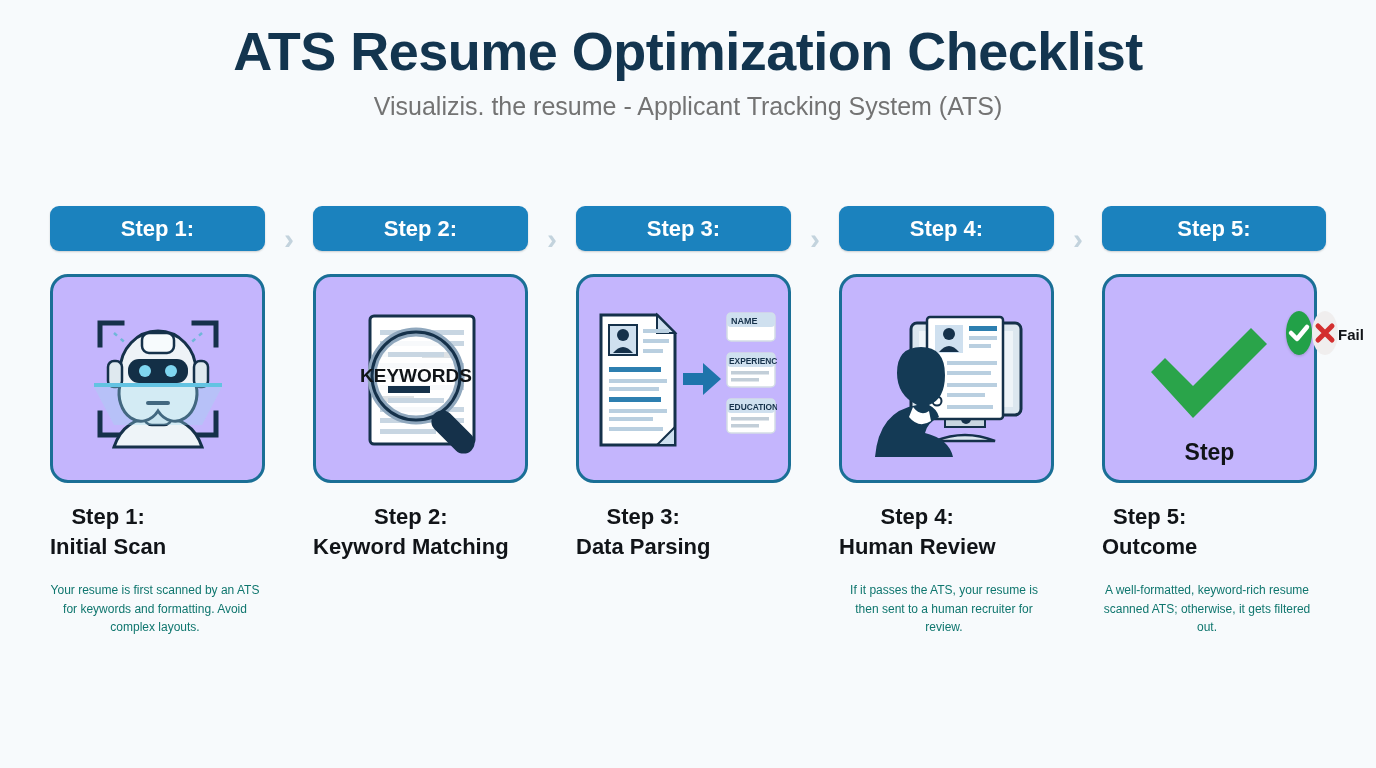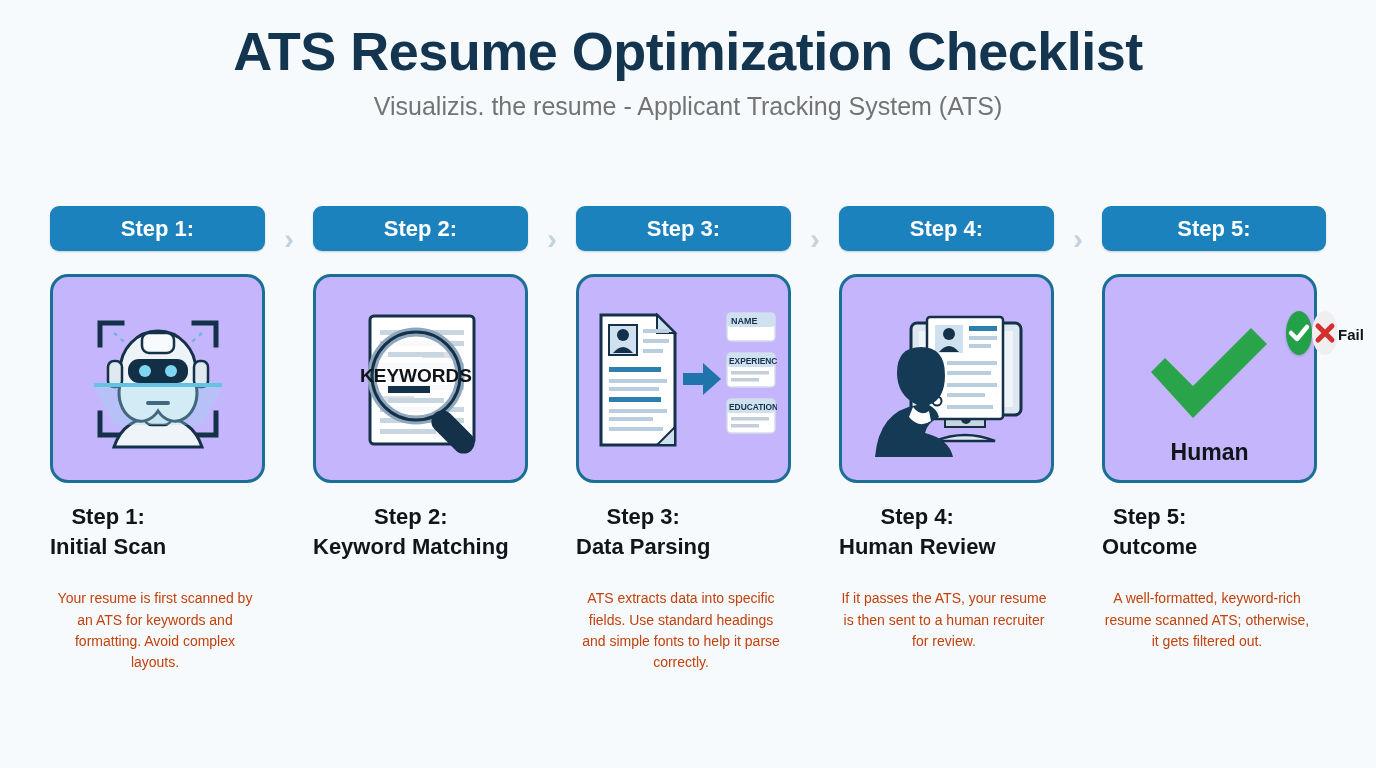--- a/index.html
+++ b/index.html
@@ -105,25 +105,25 @@
   .cap-title {
     margin-top: 19px;
     font-size: 22px;
     font-weight: 700;
     line-height: 1.35;
     text-align: center;
     color: #111418;
     white-space: pre-line;
   }
   .cap-body {
-    margin-top: 27px;
-    font-size: 14px;
+    margin-top: 20px;
+    font-size: 12px;
     line-height: 1.52;
     text-align: center;
-    color: #c2410c;
+    color: #0f766e;
     width: 210px;
   }
   .cap-body b { font-weight: 700; }
 
   
   .badges {
     position: absolute;
     right: -26px;
     top: 34px;
     width: 54px;
@@ -315,23 +315,20 @@
             <rect x="136" y="100" width="48" height="14" rx="4" fill="#cfe0ef"></rect>
             <text x="138" y="111" font-family="Liberation Sans, sans-serif" font-size="8.4" font-weight="700" fill="#15314a">EDUCATION</text>
             <rect x="140" y="118" width="38" height="3.5" fill="#c2ced8"></rect>
             <rect x="140" y="125" width="28" height="3.5" fill="#c2ced8"></rect>
           </g>
         </svg>
       </span>
     </div>
     <div class="cap-title">Step 3:
 Data Parsing</div>
-    <div class="cap-body">
-      <span>ATS extracts data into specific fields. Use standard headings and simple fonts to help it parse correctly.</span>
-    </div>
   </div>
 
   <div class="sep">›</div>
 
   <div class="step-col">
     <div class="pill">Step 4:</div>
     <div class="card">
       <span>
         <svg width="180" height="168" viewBox="0 0 180 168">
 
@@ -380,21 +377,21 @@
   <div class="sep">›</div>
 
   <div class="step-col last">
     <div class="pill">Step 5:</div>
     <div class="card">
       <span>
         <svg width="150" height="120" viewBox="0 0 150 120" style="margin-bottom:18px">
           <path d="M16 62 L30 48 L58 76 L116 18 L132 34 L58 108 Z" fill="#2aa44a"></path>
         </svg>
       </span>
-      <div class="pass-word">Human</div>
+      <div class="pass-word">Step</div>
 
       <div class="badges">
         <div class="badge pass">
           <svg width="26" height="26" viewBox="0 0 26 26">
             <path d="M5 13 L11 19 L21 7" stroke="#ffffff" stroke-width="4.5" fill="none" stroke-linecap="round" stroke-linejoin="round"></path>
           </svg>
         </div>
         <div class="badge-line"></div>
         <div class="badge fail">
           <svg width="26" height="26" viewBox="0 0 26 26">

